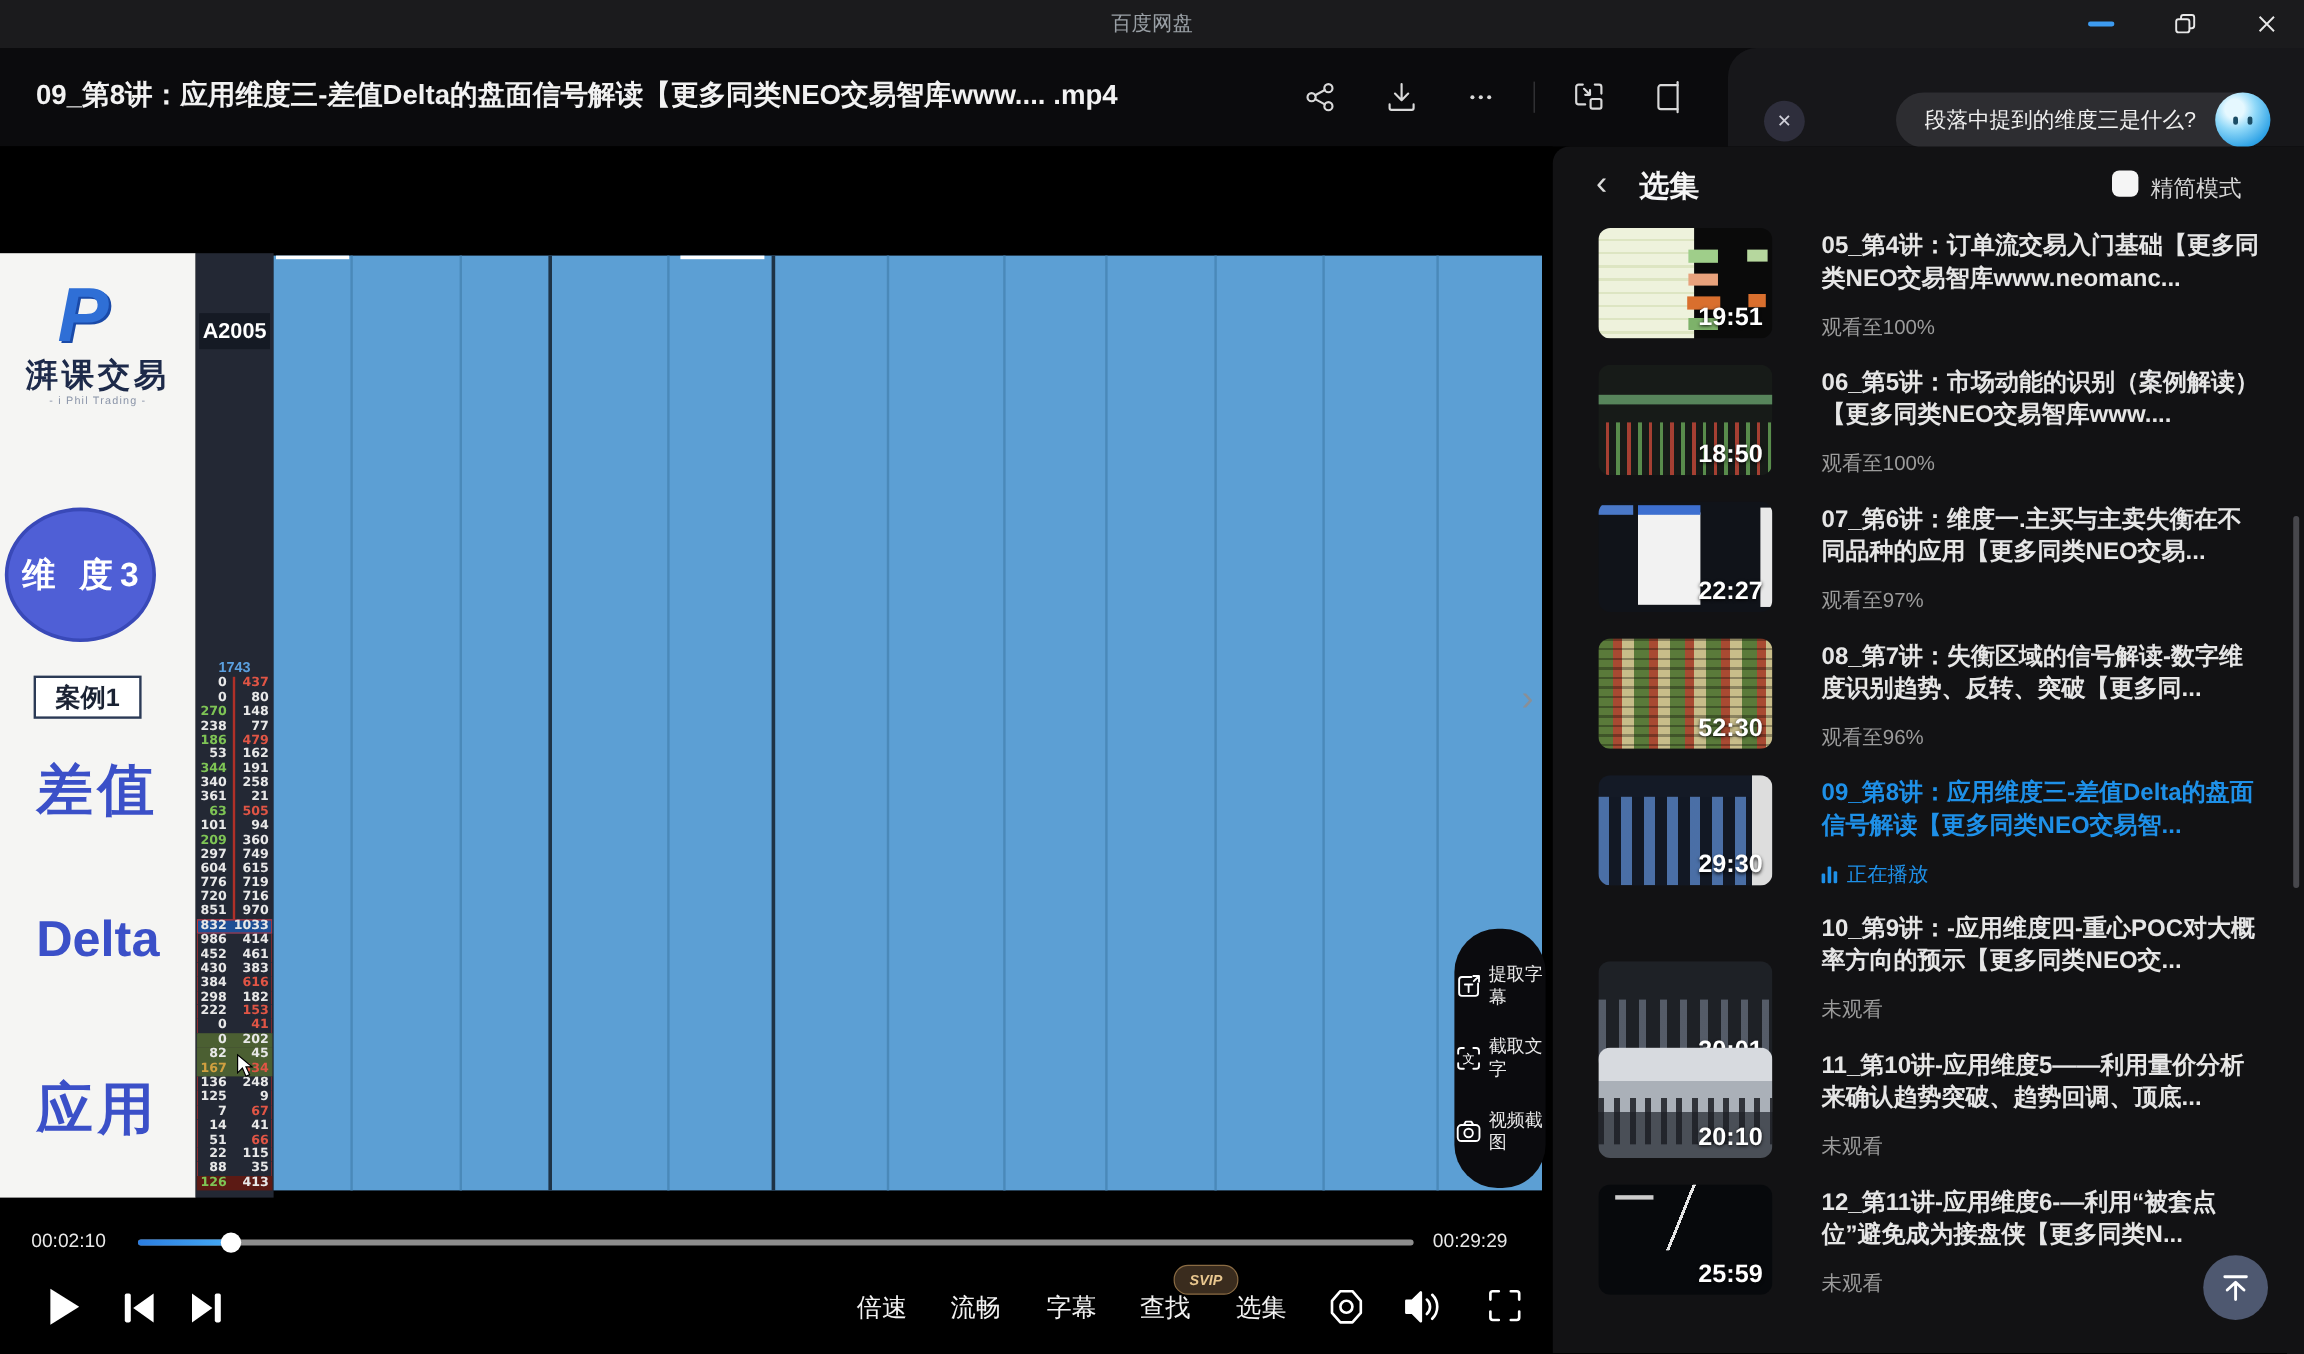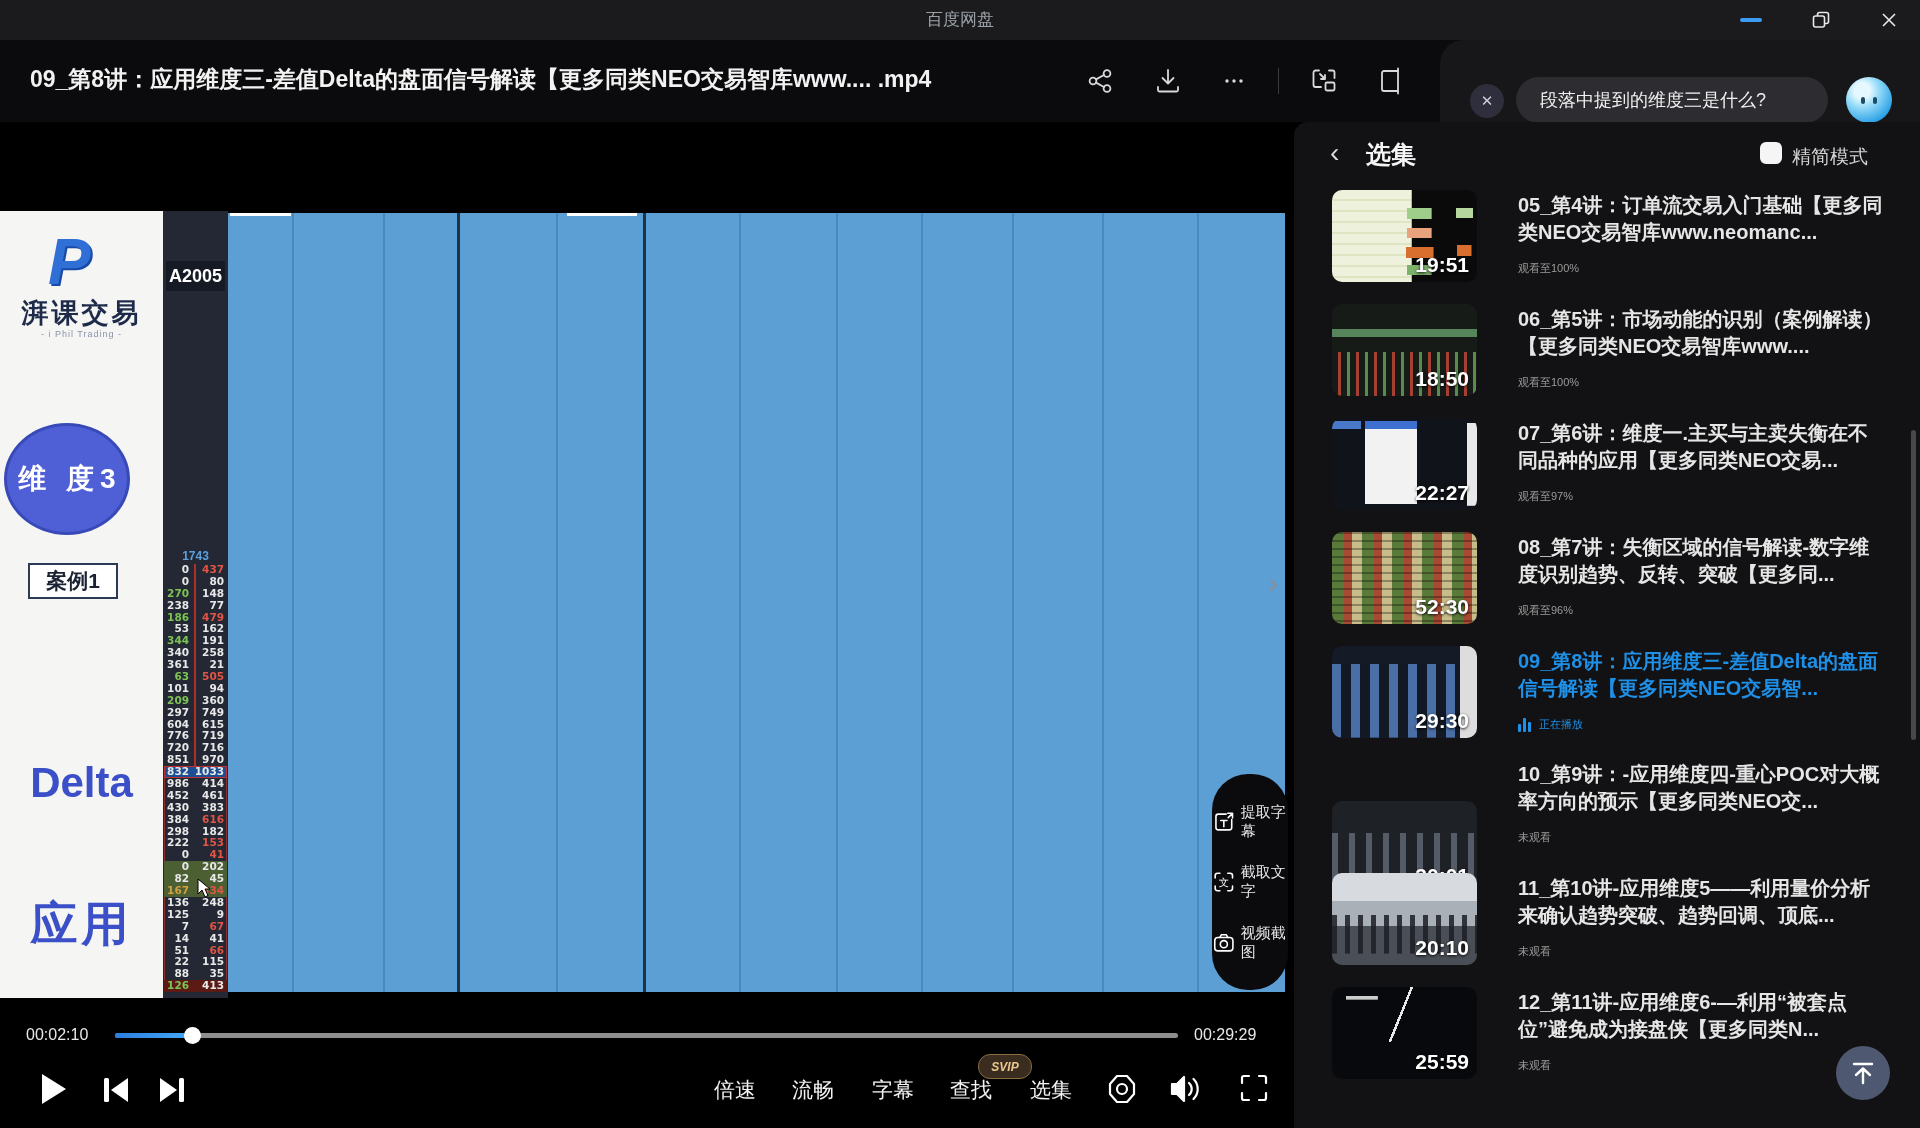--- a/index.html
+++ b/index.html
@@ -18,40 +18,40 @@
   
   .header-row{left:0;top:40px;width:1920px;height:82px;background:#0b0b0d;}
   .header-right-bg{left:1440px;top:0;width:480px;height:82px;background:#17171a;border-radius:24px 0 0 0;}
   .video-title{left:30px;top:24px;width:1020px;height:34px;color:#f2f2f2;font-size:23px;font-weight:600;
                white-space:nowrap;overflow:hidden;}
   .hicon{top:21px;width:40px;height:40px;display:flex;align-items:center;justify-content:center;cursor:pointer;}
   .hicon svg{stroke:#d9d9d9;fill:none;stroke-width:1.8;stroke-linecap:round;stroke-linejoin:round;}
   .hdivider{left:1278px;top:28px;width:1px;height:26px;background:#3a3a3e;}
   .ai-close{left:1470px;top:44px;width:34px;height:34px;border-radius:50%;background:#2e2e3c;color:#cfcfd8;
             display:flex;align-items:center;justify-content:center;font-size:15px;cursor:pointer;}
-  .search-pill{left:1516px;top:37px;width:312px;height:46px;border-radius:24px;background:#2d2d31;
+  .search-pill{left:1580px;top:37px;width:312px;height:46px;border-radius:24px;background:#2d2d31;
                color:#f0f0f0;font-size:18px;line-height:46px;padding-left:24px;box-sizing:border-box;cursor:text;}
   .avatar{left:1846px;top:37px;width:46px;height:46px;border-radius:50%;
           background:radial-gradient(circle at 35% 30%,#e5f8ff 0 18%,#8fd8f8 40%,#2ea2e6 75%,#1273b8 100%);}
   .avatar::before,.avatar::after{content:"";position:absolute;top:20px;width:4px;height:7px;border-radius:2px;background:#1b4d66;}
   .avatar::before{left:15px}.avatar::after{left:27px}
 
   
   .panel{left:1294px;top:122px;width:626px;height:1006px;background:#121214;border-radius:14px 0 0 0;}
   .pl-back{left:1330px;top:138px;width:26px;height:32px;color:#dcdcdc;font-size:28px;line-height:30px;cursor:pointer;}
   .pl-title{left:1366px;top:138px;color:#f5f5f5;font-size:25px;font-weight:600;}
   .pl-check{left:1760px;top:142px;width:22px;height:22px;border-radius:6px;background:#f5f5f5;cursor:pointer;}
   .pl-mode{left:1792px;top:144px;color:#d6d6d6;font-size:19px;cursor:pointer;}
   .pl-item{cursor:pointer;}
   .thumb{left:1332px;width:145px;height:92px;border-radius:10px;overflow:hidden;cursor:pointer;}
   .dur{position:absolute;right:8px;bottom:5px;color:#fff;font-size:21px;font-weight:700;
        text-shadow:0 1px 3px rgba(0,0,0,.9);}
   .pl-text{left:1518px;width:368px;color:#e6e6e6;font-size:20px;line-height:27px;font-weight:600;
            max-height:56px;overflow:hidden;cursor:pointer;}
-  .pl-status{left:1518px;color:#9b9b9b;font-size:11px;font-weight:400;}
+  .pl-status{left:1518px;color:#9b9b9b;font-size:17px;font-weight:400;}
   .active-t{color:#1e90e8;}
   .playing{color:#1e90e8;display:flex;align-items:center;gap:8px;}
   .bars{display:inline-flex;align-items:flex-end;gap:2px;height:14px;}
   .bars i{width:3px;background:#1e90e8;border-radius:1px;}
   .bars i:nth-child(1){height:8px}.bars i:nth-child(2){height:14px}.bars i:nth-child(3){height:10px}
   .scrollbar{left:1911px;top:430px;width:5px;height:310px;border-radius:3px;background:#47474c;cursor:pointer;}
   .totop{left:1836px;top:1046px;width:54px;height:54px;border-radius:50%;background:#4e5870;
          display:flex;align-items:center;justify-content:center;cursor:pointer;}
 
   
@@ -228,20 +228,21 @@
   <div class="abs video-frame">
     <div class="abs v-sidebar">
       <div class="abs brand-p">P</div>
       <div class="abs brand-name">湃课交易</div>
       <div class="abs brand-sub">- i Phil Trading -</div>
       <div class="abs dim-ellipse">
         <div class="dim-l1">维 度</div>
         <div class="dim-l2">3</div>
       </div>
       <div class="abs case-box">案例1</div>
+      <div class="abs kw kw1">差值</div>
       <div class="abs kw kw2">Delta</div>
       <div class="abs kw kw3">应用</div>
     </div>
 
     <div class="abs ladder">
       <div class="abs symbol">A2005</div>
       <div class="abs lad-wrap">
         <div class="lad-head">1743</div>
         <div>
             <div class="lrow">

